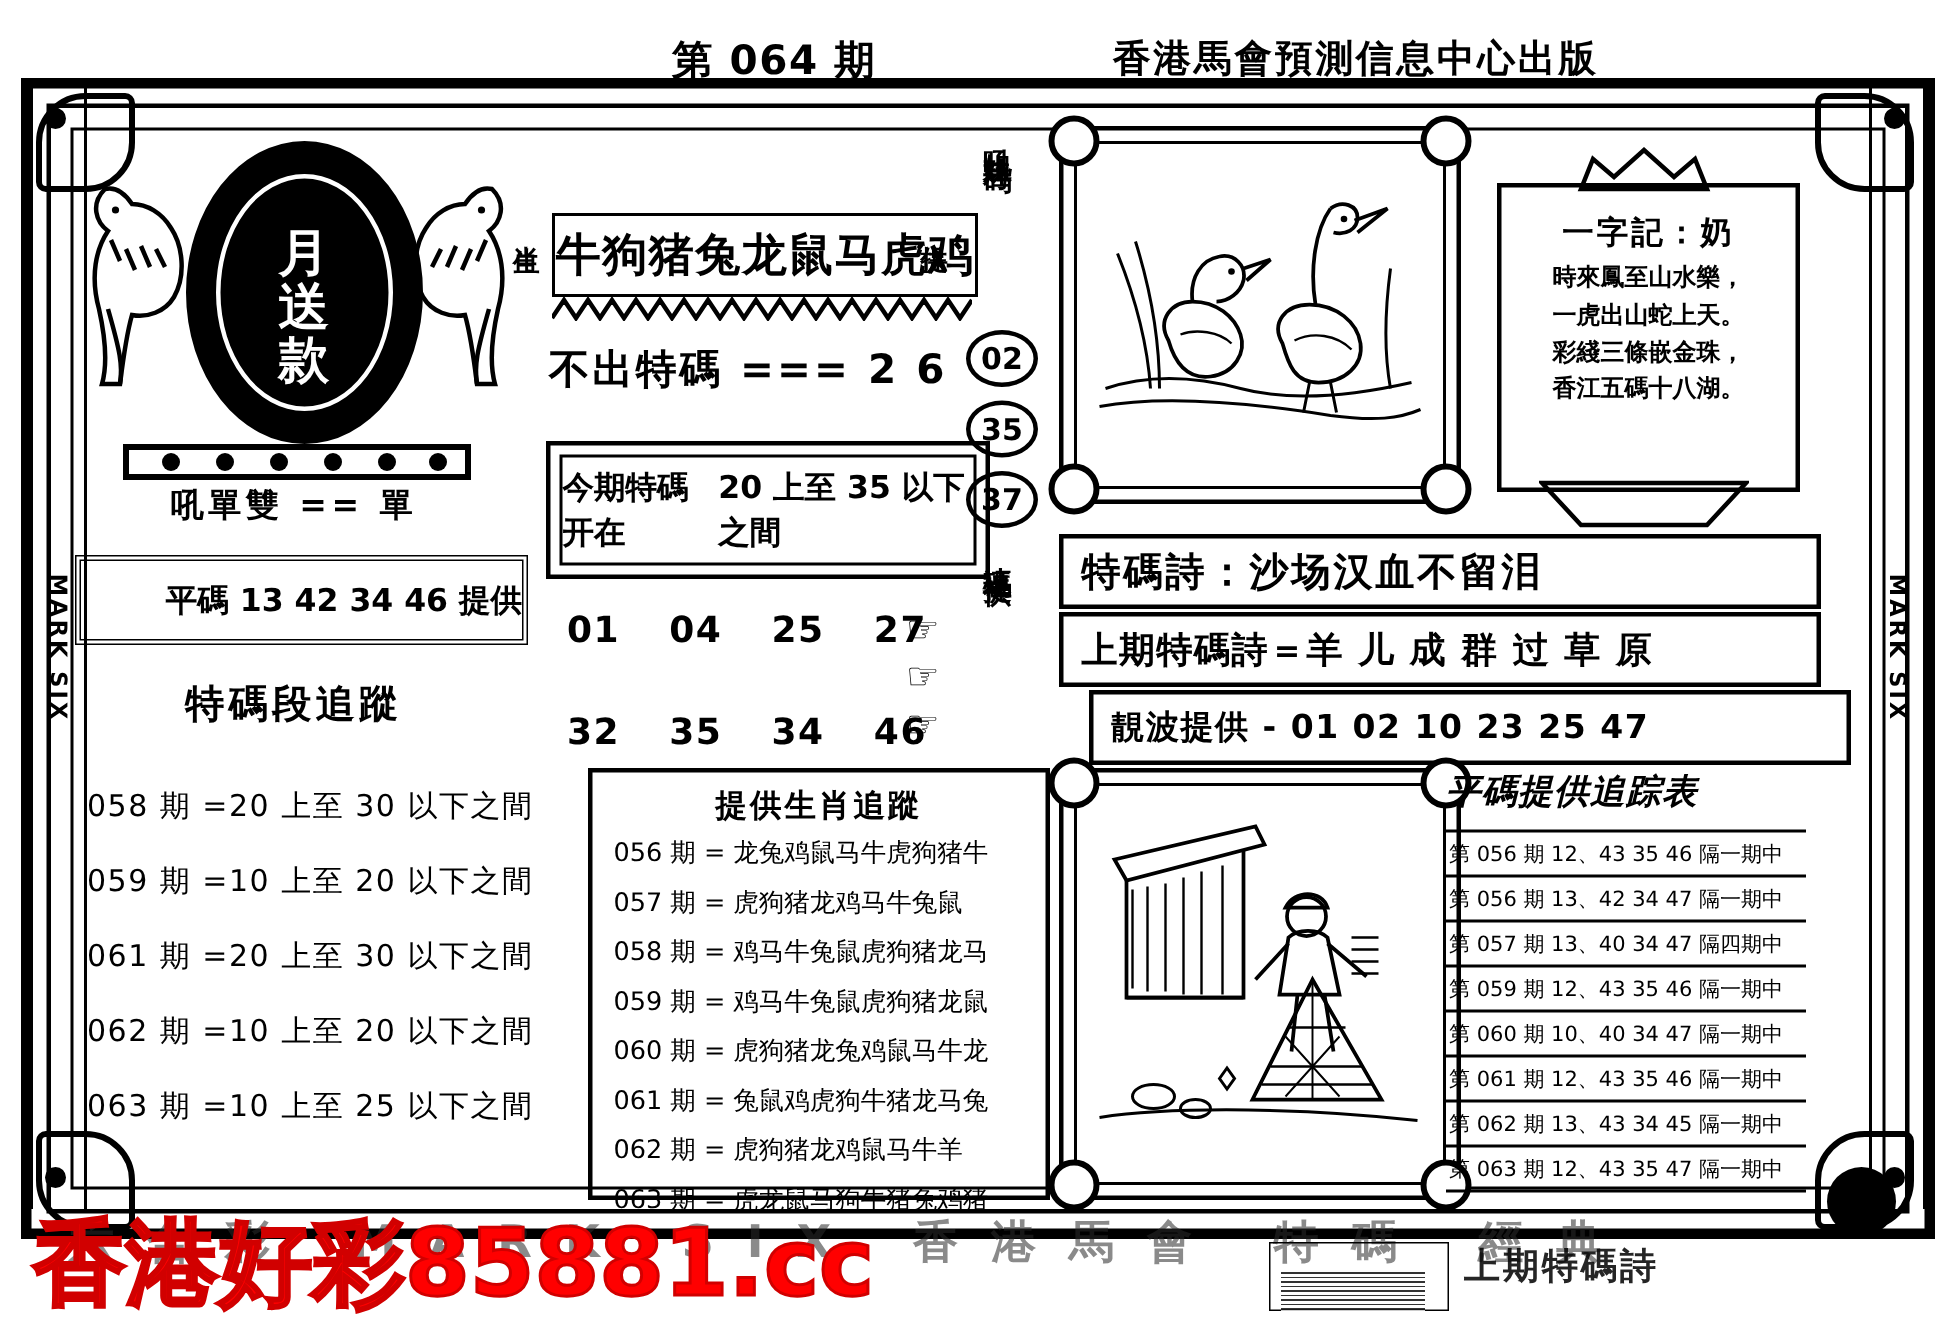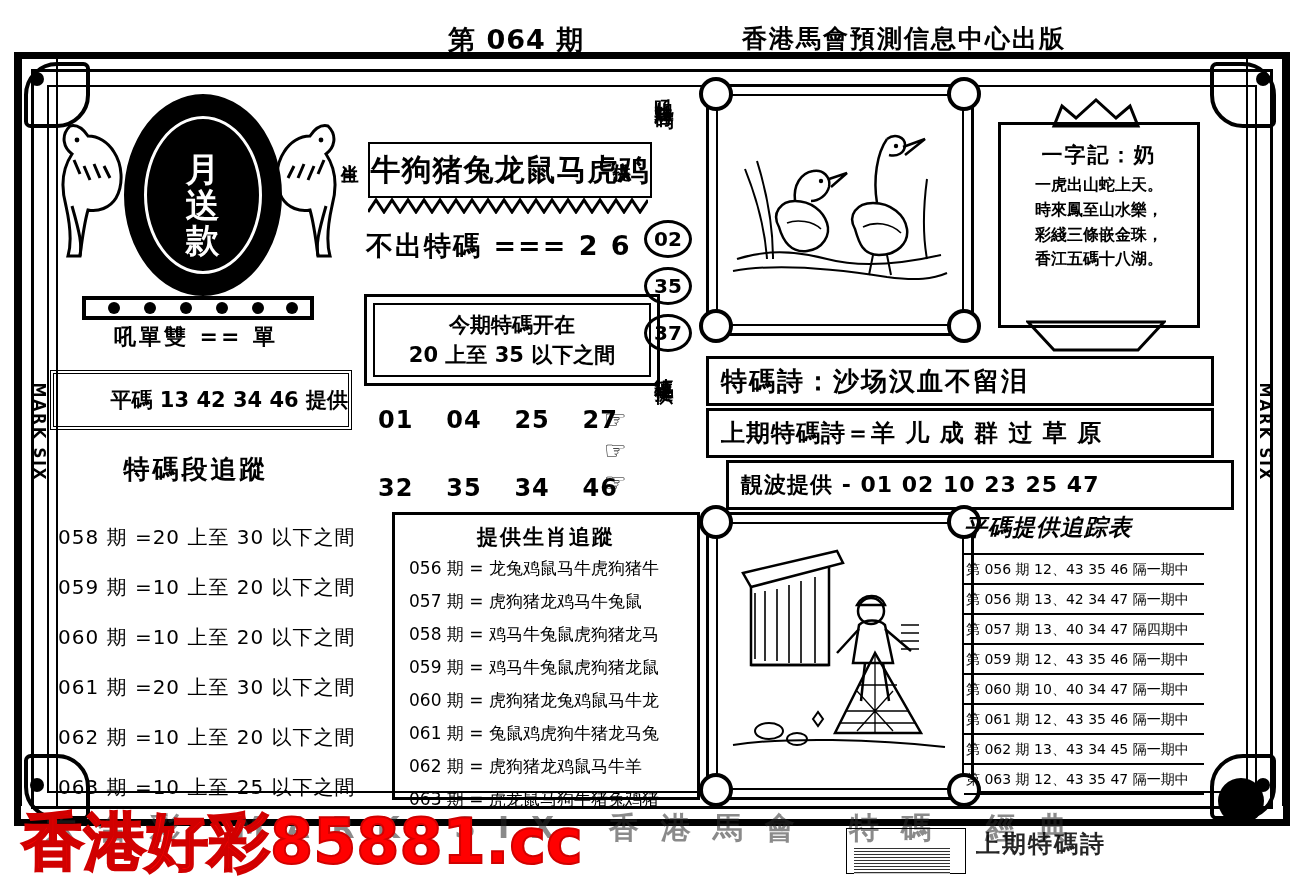--- a/index.html
+++ b/index.html
@@ -79,21 +79,21 @@
           text-orientation:upright;line-height:1.1;}
   .sv-l{left:340px;top:150px;}
   .sv-r{left:612px;top:150px;}
 
   .nospecial{position:absolute;left:366px;top:228px;font-size:27px;font-weight:bold;
              letter-spacing:2px;white-space:nowrap;}
 
   .pred-box{position:absolute;left:364px;top:294px;width:290px;height:86px;
             border:3px solid #000;}
   .pred-box .in{position:absolute;left:6px;top:6px;right:6px;bottom:6px;border:2px solid #000;
-                display:flex;flex-direction:column;align-items:center;justify-content:center;
+                display:flex;align-items:center;justify-content:center;
                 font-size:21px;line-height:1.45;font-weight:bold;}
 
   .numrow{position:absolute;font-size:24px;font-weight:bold;letter-spacing:1px;
           display:flex;width:240px;justify-content:space-between;}
   .nr1{left:378px;top:406px;}
   .nr2{left:378px;top:474px;}
 
   
   .v-label{position:absolute;font-size:19px;font-weight:bold;writing-mode:vertical-rl;
            text-orientation:upright;letter-spacing:3px;}
@@ -238,21 +238,20 @@
 
   <div class="odd-even">吼單雙 == 單</div>
   <div class="flat-box">
     <span>平碼 13 42 34 46 提供</span>
   </div>
 
   <div class="track-title">特碼段追蹤</div>
   <div class="track-list">
     <div class="row">058 期 =20 上至 30 以下之間</div>
     <div class="row">059 期 =10 上至 20 以下之間</div>
-    <div class="row">060 期 =10 上至 20 以下之間</div>
     <div class="row">061 期 =20 上至 30 以下之間</div>
     <div class="row">062 期 =10 上至 20 以下之間</div>
     <div class="row">063 期 =10 上至 25 以下之間</div>
   </div>
 
   <div class="side-v sv-l">生肖</div>
   <div class="side-v sv-r">提供</div>
   <div class="zodiac-box">
     <span>牛狗猪兔龙鼠马虎鸡</span>
   </div>
@@ -331,22 +330,22 @@
 
   <div class="scroll">
     <div class="crown">
       <svg viewBox="0 0 92 30">
           <path d="M4 28 L12 8 L26 20 L46 2 L66 20 L80 8 L88 28 Z" fill="none" stroke="#000" stroke-width="3"></path>
         </svg>
     </div>
     <div class="body">
       <div class="scroll-title">一字記：奶</div>
       <div class="scroll-lines">
+        <div>時來鳳至山水樂，</div>
         <div>一虎出山蛇上天。</div>
-        <div>時來鳳至山水樂，</div>
         <div>彩綫三條嵌金珠，</div>
         <div>香江五碼十八湖。</div>
       </div>
     </div>
     <div class="tail">
       <svg viewBox="0 0 140 32">
           <path d="M2 2 L138 2 L112 30 L28 30 Z" fill="none" stroke="#000" stroke-width="3"></path>
         </svg>
     </div>
   </div>

